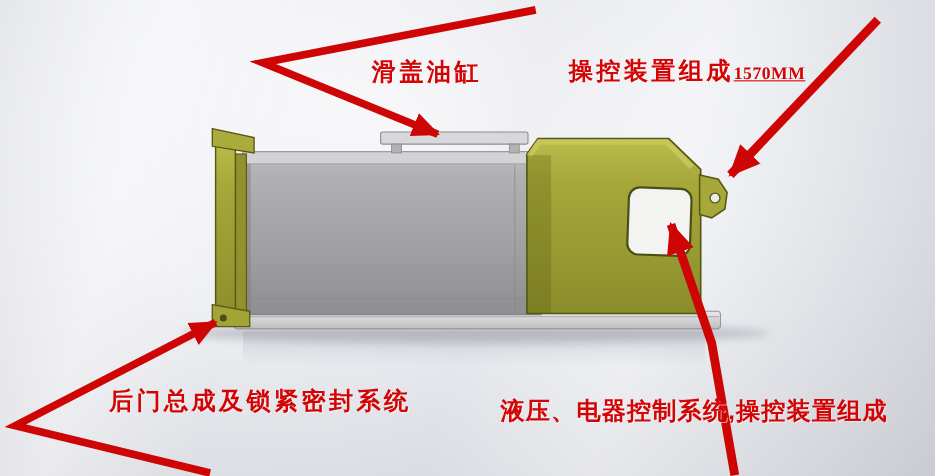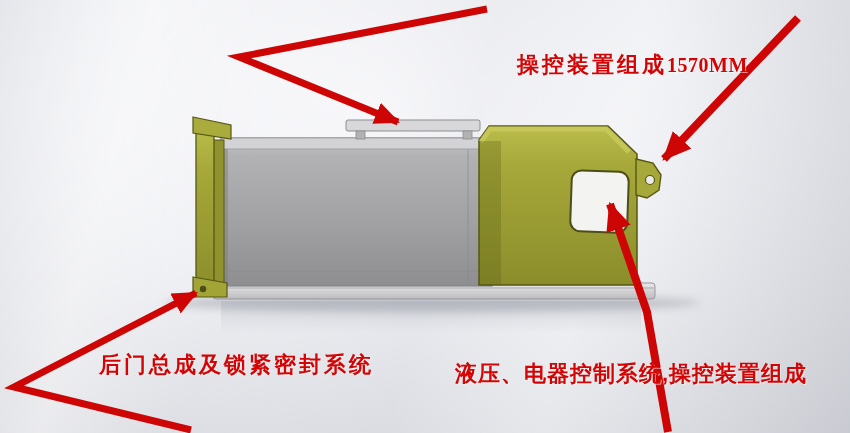--- a/index.html
+++ b/index.html
@@ -15,21 +15,21 @@
       rgba(255,255,255,0) 30%, rgba(150,155,170,0.08) 52%,
       rgba(255,255,255,0.22) 68%, rgba(140,145,160,0.12) 100%);
   }
   svg.diagram{position:absolute;left:0;top:0;}
   .label{
     position:absolute;color:#d40404;font-weight:bold;font-size:22px;
     letter-spacing:3px;white-space:nowrap;
     text-shadow:1px 1px 0 rgba(255,255,255,0.55);
     z-index:5;
   }
-  .label .value{font-family:"Liberation Serif", serif;font-size:20px;letter-spacing:0.5px;}
+  .label .value{font-family:"Liberation Serif", serif;font-size:16px;letter-spacing:0.5px;text-decoration:underline;}
   .label.tight{letter-spacing:1px;}
 </style>
 </head>
 <body>
 
 <div class="stage">
   <div class="bg-sheen"></div>
 
   <svg class="diagram" width="850" height="433" viewBox="0 0 850 433">
     <defs>
@@ -94,20 +94,21 @@
     </g>
 
     <g>
       <polyline points="487,9 239,57 398,122" fill="none" stroke="#ce0505" stroke-width="7" stroke-linejoin="miter" marker-end="url(#ah)"></polyline>
       <line x1="798" y1="18" x2="664" y2="159" stroke="#ce0505" stroke-width="8" marker-end="url(#ah)"></line>
       <polyline points="191,430 14,387 196,293" fill="none" stroke="#ce0505" stroke-width="7" stroke-linejoin="miter" marker-end="url(#ah)"></polyline>
       <polyline points="668,432 647,312 610,204" fill="none" stroke="#ce0505" stroke-width="8" stroke-linejoin="miter" marker-end="url(#ah)"></polyline>
     </g>
   </svg>
 
+  <div class="label" style="left:338px;top:51px">滑盖油缸</div>
 
   <div class="label" style="left:517px;top:50px">
     <span>操控装置组成</span><span class="value">1570MM</span>
   </div>
 
   <div class="label" style="left:99px;top:350px">后门总成及锁紧密封系统</div>
 
   <div class="label tight" style="left:455px;top:359px">液压、电器控制系统,操控装置组成</div>
 </div>
 

